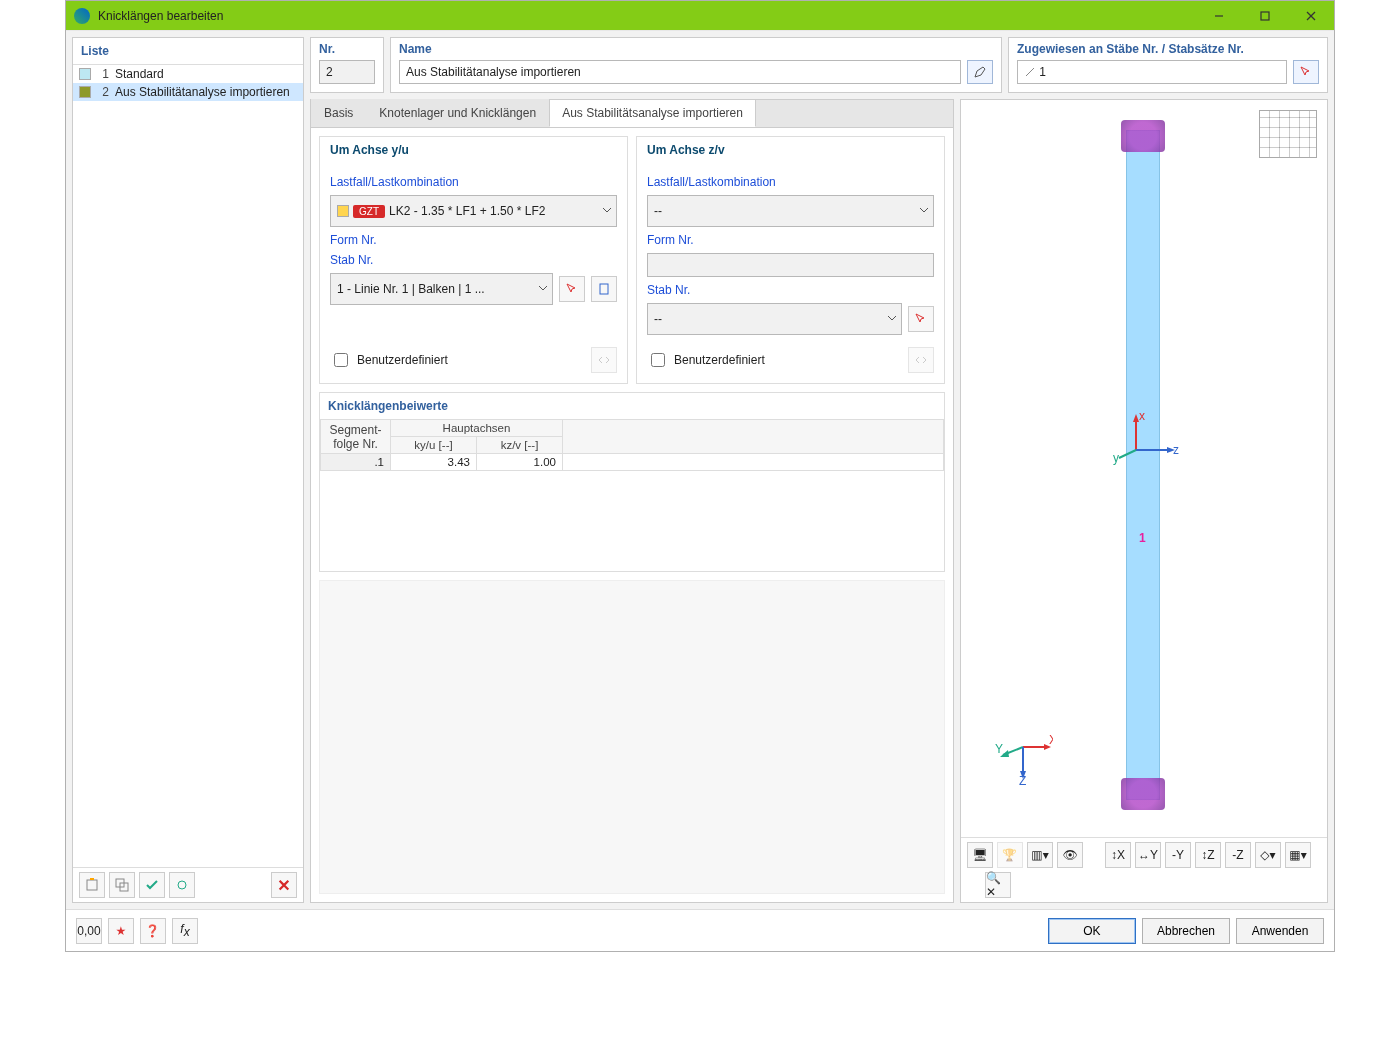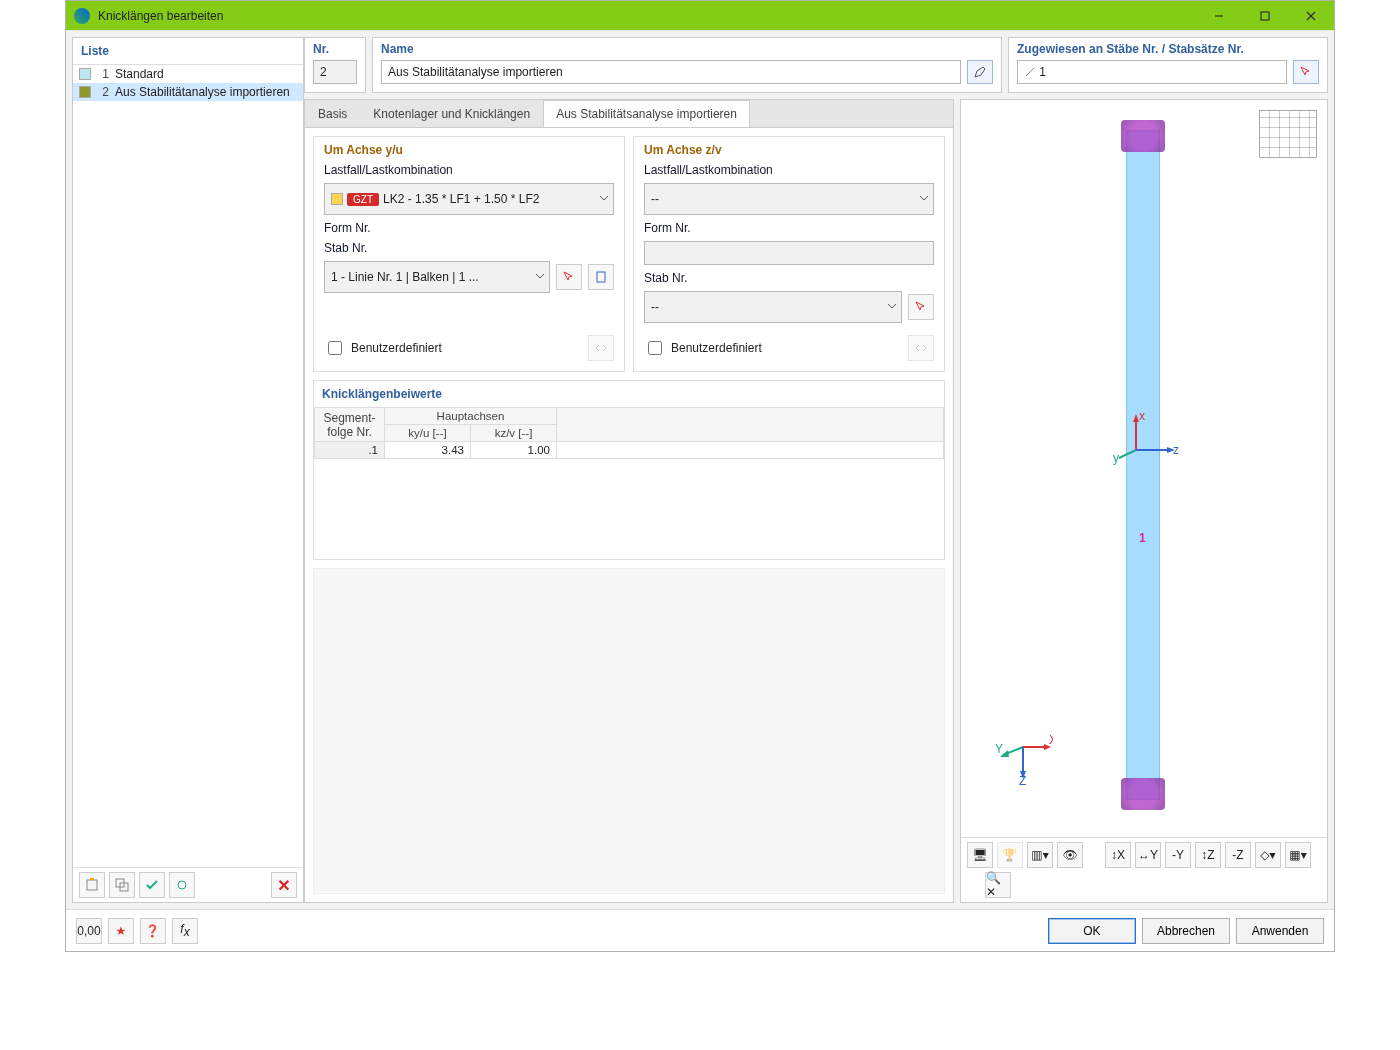--- a/index.html
+++ b/index.html
@@ -5,21 +5,21 @@
   * { box-sizing: border-box; font-family: "Segoe UI", Tahoma, sans-serif; font-size: 12px; }
   body { margin: 0; background: #fff; color: #222; }
   .window { width: 1270px; height: 952px; border: 1px solid #b0b0b0; margin: 0 auto; display: flex; flex-direction: column; background: #fff; }
   
   .titlebar { height: 30px; background: #84cc16; display: flex; align-items: center; padding: 0 0 0 8px; border-bottom: 1px solid #e8e8e8; }
   .titlebar .app-icon { width: 16px; height: 16px; margin-right: 8px; border-radius: 8px; background: linear-gradient(45deg,#3a6,#06c); }
   .titlebar .title { flex: 1; }
   .titlebar .winbtn { width: 46px; height: 30px; display: flex; align-items: center; justify-content: center; }
   .titlebar .winbtn svg { stroke: #333; stroke-width: 1.2; fill: none; }
   
-  .content { flex: 1; display: flex; padding: 6px; background: #f2f2f2; }
+  .content { flex: 1; display: flex; padding: 6px; gap: 6px; background: #f2f2f2; }
   .panel { background: #fff; border: 1px solid #ccc; display: flex; flex-direction: column; }
   .panel-header { color: #33619e; font-weight: 600; padding: 6px 8px; }
   .sep { border-top: 1px solid #ddd; }
   
   .sidebar { width: 232px; }
   .sidebar .list { flex: 1; overflow: auto; }
   .sidebar .list-row { display: flex; align-items: center; gap: 6px; padding: 2px 6px; }
   .sidebar .list-row.selected { background: #cfe7ff; }
   .sidebar .swatch { width: 12px; height: 12px; border: 1px solid #aaa; }
   .sidebar .idx { width: 12px; text-align: right; color: #444; }
@@ -28,28 +28,28 @@
   .spacer { flex: 1; }
   
   .rightcol { flex: 1; display: flex; flex-direction: column; gap: 6px; }
   .toprow { display: flex; gap: 6px; }
   .cell { background: #fff; border: 1px solid #ccc; padding: 4px 8px 8px 8px; display:flex; flex-direction:column; }
   .cell .lbl { color:#33619e; font-weight:600; margin-bottom:4px; }
   .textin { height: 24px; border: 1px solid #b8b8b8; background: #f1f1f1; padding: 0 6px; display:flex; align-items:center; }
   .textin.white { background:#fff; }
   .mini { width: 26px; height: 24px; border: 1px solid #a0b7d8; background: #eef4ff; display:inline-flex; align-items:center; justify-content:center; }
   
-  .tabs { background: #e6e6e6; border: 1px solid #ccc; border-bottom: none; display:flex; height:28px; align-items:center; }
+  .tabs { background: #e6e6e6; border: 1px solid #ccc; border-bottom: none; display:flex; height:28px; align-items:flex-end; }
   .tab { padding: 6px 12px; color:#444; border:1px solid transparent; background:#e6e6e6; }
   .tab.active { background:#fff; border:1px solid #ccc; border-bottom:1px solid #fff; }
   .tabbody { background:#fff; border:1px solid #ccc; flex:1; display:flex; flex-direction:column; padding:8px; gap:8px; }
   .dual { display:flex; gap:8px; }
   .axisbox { flex:1; border:1px solid #ddd; padding:6px 10px 10px 10px; display:flex; flex-direction:column; gap:6px; }
-  .axisbox .sect-title { color:#a16207; font-weight:600; margin-bottom:0; }
-  .fieldlbl { color:#0f172a; }
+  .axisbox .sect-title { color:#0c4a6e; font-weight:600; margin-bottom:12px; }
+  .fieldlbl { color:#1d4ed8; }
   .combo { height:32px; border:1px solid #b8b8b8; background:#f1f1f1; display:flex; align-items:center; padding:0 4px 0 6px; gap:4px; }
   .combo .arrow { margin-left:auto; }
   .row { display:flex; gap:6px; align-items:center; }
   .tag { background:#d62929; color:#fff; font-size:10px; padding:1px 6px; border-radius:2px; }
   .swatch2 { width:12px; height:12px; background:#ffd54f; border:1px solid #aaa; }
   .chk { display:flex; align-items:center; gap:6px; }
   .chk input { width:14px; height:14px; }
   .flex1 { flex:1; }
   
   .coeff { border:1px solid #ddd; display:flex; flex-direction:column; }
@@ -145,21 +145,21 @@
         <div class="spacer"></div>
         <div class="iconbtn">
             <span class="x-icon">✕</span>
           </div>
       </div>
     </div>
 
     <div class="rightcol">
 
       <div class="toprow">
-        <div class="cell" style="width:62px">
+        <div class="cell" style="width:74px">
           <div class="lbl">Nr.</div>
           <div class="textin">
               <span>2</span>
             </div>
         </div>
         <div class="cell flex1">
           <div class="lbl">Name</div>
           <div class="row">
             <div class="textin white flex1">
                 <span>Aus Stabilitätanalyse importieren</span>

